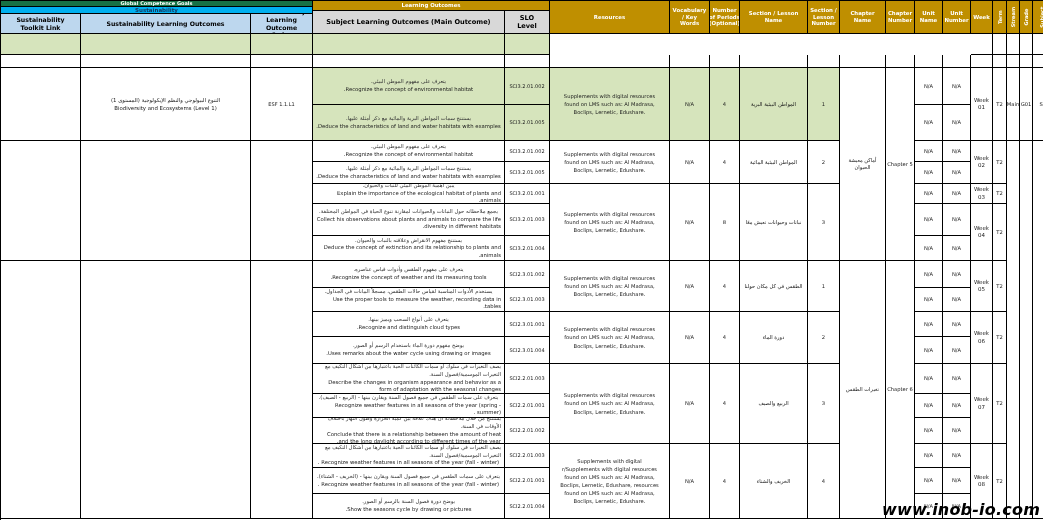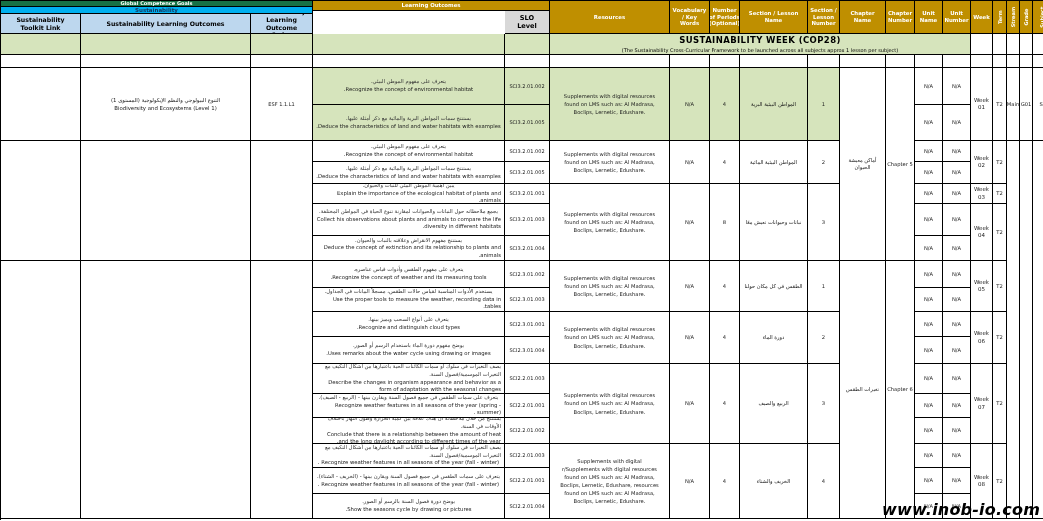--- a/index.html
+++ b/index.html
@@ -37,20 +37,21 @@
 </head>
 <body>
 
 <div id="sheet">
     <div class="cell bar-dark" style="left: 0px; top: 0px; width: 312px; height: 6px;">Global Competence Goals</div>
     <div class="cell bar-blue" style="left: 0px; top: 6px; width: 312px; height: 7px;">Sustainability</div>
     <div class="cell hdr-gold" style="left: 312px; top: 0px; width: 237px; height: 10px;">Learning Outcomes</div>
     <div class="cell hdr-blue" style="left: 0px; top: 13px; width: 80px; height: 20px;">Sustainability Toolkit Link</div>
     <div class="cell hdr-blue" style="left: 80px; top: 13px; width: 170px; height: 20px;">Sustainability Learning Outcomes</div>
     <div class="cell hdr-blue" style="left: 250px; top: 13px; width: 62px; height: 20px;">Sustainability Learning Outcome Codes</div>
+    <div class="cell hdr-gray" style="left: 312px; top: 10px; width: 192px; height: 23px;">Subject Learning Outcomes (Main Outcome)</div>
     <div class="cell hdr-gray" style="left: 504px; top: 10px; width: 45px; height: 23px;">SLO Level</div>
     <div class="cell hdr-gold" style="left: 549px; top: 0px; width: 120px; height: 33px;">Resources</div>
     <div class="cell hdr-gold" style="left: 669px; top: 0px; width: 40px; height: 33px;">Vocabulary / Key Words</div>
     <div class="cell hdr-gold" style="left: 709px; top: 0px; width: 30px; height: 33px;">Number of Periods (Optional)</div>
     <div class="cell hdr-gold" style="left: 739px; top: 0px; width: 68px; height: 33px;">Section / Lesson Name</div>
     <div class="cell hdr-gold" style="left: 807px; top: 0px; width: 32px; height: 33px;">Section / Lesson Number</div>
     <div class="cell hdr-gold" style="left: 839px; top: 0px; width: 46px; height: 33px;">Chapter Name</div>
     <div class="cell hdr-gold" style="left: 885px; top: 0px; width: 29px; height: 33px;">Chapter Number</div>
     <div class="cell hdr-gold" style="left: 914px; top: 0px; width: 28px; height: 33px;">Unit Name</div>
     <div class="cell hdr-gold" style="left: 942px; top: 0px; width: 28px; height: 33px;">Unit Number</div>
@@ -65,24 +66,20 @@
       <span>Grade</span>
     </div>
     <div class="cell hdr-gold rot" style="left: 1032px; top: 0px; width: 21px; height: 33px;">
       <span>Subject</span>
     </div>
     <div class="cell green" style="left: 0px; top: 33px; width: 80px; height: 21px;"></div>
     <div class="cell green" style="left: 80px; top: 33px; width: 170px; height: 21px;"></div>
     <div class="cell green" style="left: 250px; top: 33px; width: 62px; height: 21px;"></div>
     <div class="cell green" style="left: 312px; top: 33px; width: 192px; height: 21px;"></div>
     <div class="cell green" style="left: 504px; top: 33px; width: 45px; height: 21px;"></div>
-    <div class="cell green banner" style="left: 549px; top: 33px; width: 421px; height: 21px;">
-      <div class="bt">SUSTAINABILITY WEEK (COP28)</div>
-      <div class="bs">(The Sustainability Cross-Curricular Framework to be launched across all subjects approx 1 lesson per subject)</div>
-    </div>
     <div class="cell" style="left: 970px; top: 33px; width: 22px; height: 21px;"></div>
     <div class="cell" style="left: 992px; top: 33px; width: 14px; height: 21px;"></div>
     <div class="cell" style="left: 1006px; top: 33px; width: 13px; height: 21px;"></div>
     <div class="cell" style="left: 1019px; top: 33px; width: 13px; height: 21px;"></div>
     <div class="cell" style="left: 1032px; top: 33px; width: 21px; height: 21px;"></div>
     <div class="cell" style="left: 0px; top: 54px; width: 80px; height: 13px;"></div>
     <div class="cell" style="left: 80px; top: 54px; width: 170px; height: 13px;"></div>
     <div class="cell" style="left: 250px; top: 54px; width: 62px; height: 13px;"></div>
     <div class="cell" style="left: 312px; top: 54px; width: 192px; height: 13px;"></div>
     <div class="cell" style="left: 504px; top: 54px; width: 45px; height: 13px;"></div>

